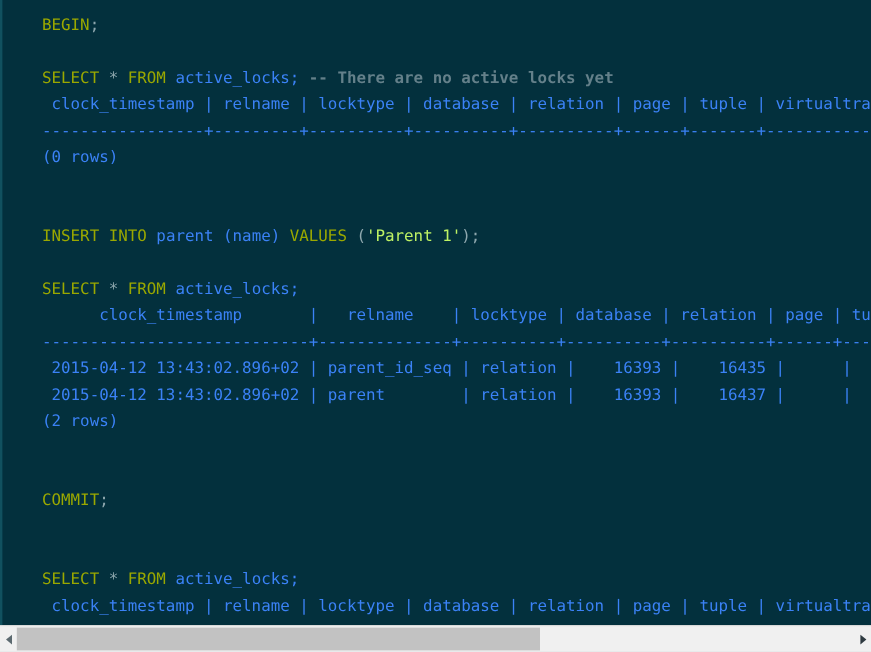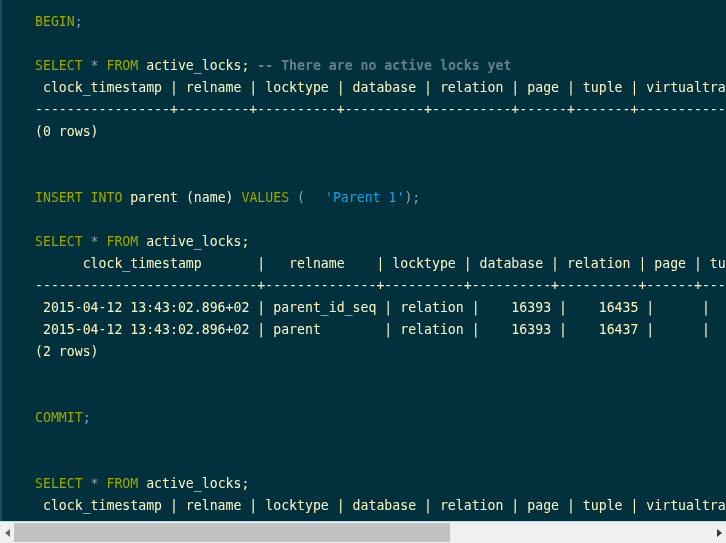--- a/index.html
+++ b/index.html
@@ -33,23 +33,23 @@
     top: 11px;
     white-space: pre;
     font-family: "DejaVu Sans Mono", "Liberation Mono", monospace;
     font-size: 13.2px;
     line-height: 22px;
     letter-spacing: 0px;
     color: #8ea7ae;
   }
   .line { height: 22px; white-space: pre; }
   .kw   { color: #9aa800; }
-  .str  { color: #0ea5e9; margin-left: 20px; }
+  .str  { color: #bef264; }
   .com  { color: #64808a; font-weight: bold; }
-  .txt  { color: #fef9c3; }
+  .txt  { color: #3b82f6; }
   .punc { color: #8ea7ae; }
 
   
   #hscrollbar {
     position: relative;
     width: 726px;
     height: 22px;
     background: #f0f0f0;
     border-top: 1px solid #d4d4d4;
     display: flex;

